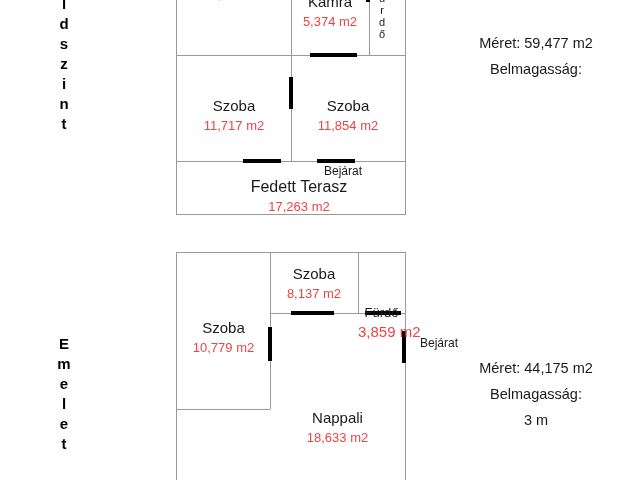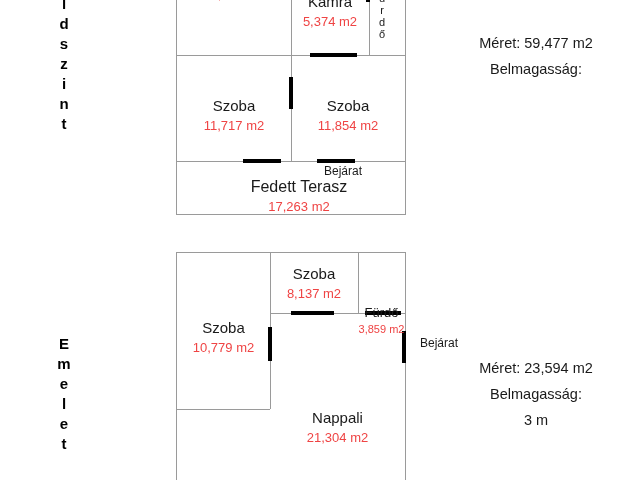--- a/index.html
+++ b/index.html
@@ -76,21 +76,21 @@
     white-space: nowrap;
   }
   .room .rarea {
     display: block;
     font-size: 13px;
     color: #ef4444;
     white-space: nowrap;
     margin-top: 2px;
   }
   .room.small .rname { font-size: 13px; }
-  .room.small .rarea { font-size: 11px; }
+  .room.small .rarea { font-size: 15px; }
 
   
   .room-vert {
     position: absolute;
     text-align: center;
     font-size: 11px;
     line-height: 12px;
     width: 18px;
     color: #1a1a1a;
   }
@@ -219,23 +219,23 @@
     <span class="rarea">8,137 m2</span>
   </div>
 
   <div class="room small" style="left:181px; top:6px; width:47px;margin-top:46px;">
     <span class="rname">Fürdő</span>
     <span class="rarea">3,859 m2</span>
   </div>
 
   <div class="room" style="left:93px; top:156px; width:135px;">
     <span class="rname">Nappali</span>
-    <span class="rarea">21,304 m2</span>
+    <span class="rarea">18,633 m2</span>
   </div>
 </div>
 
 <div class="entrance" style="left:412px; top:336px;">Bejárat</div>
 
 <div class="info" style="left:438px; top:355px; width:196px;">
-  <div>Méret: 23,594 m2</div>
+  <div>Méret: 44,175 m2</div>
   <div>Belmagasság:</div>
   <div>3 m</div>
 </div>
 
 </body></html>

